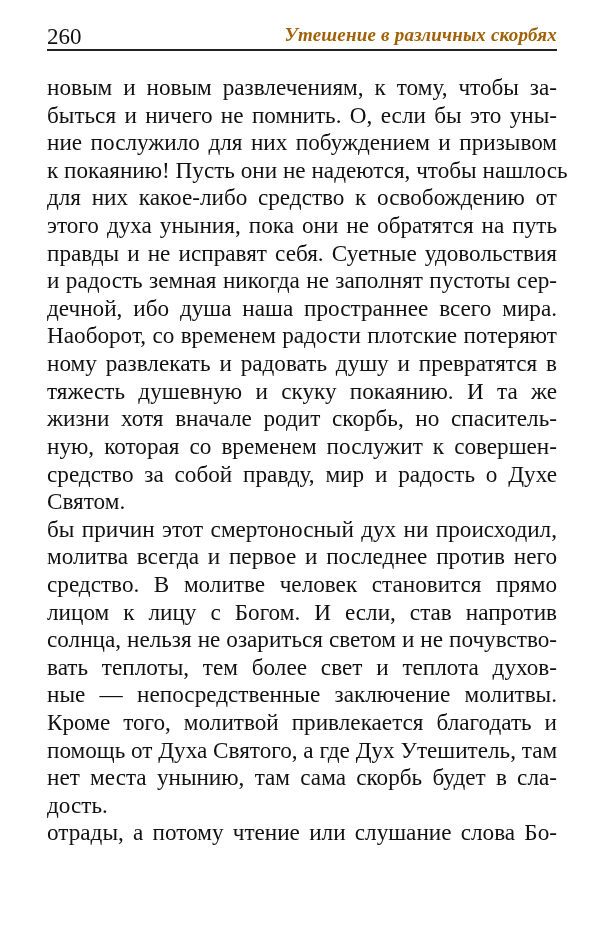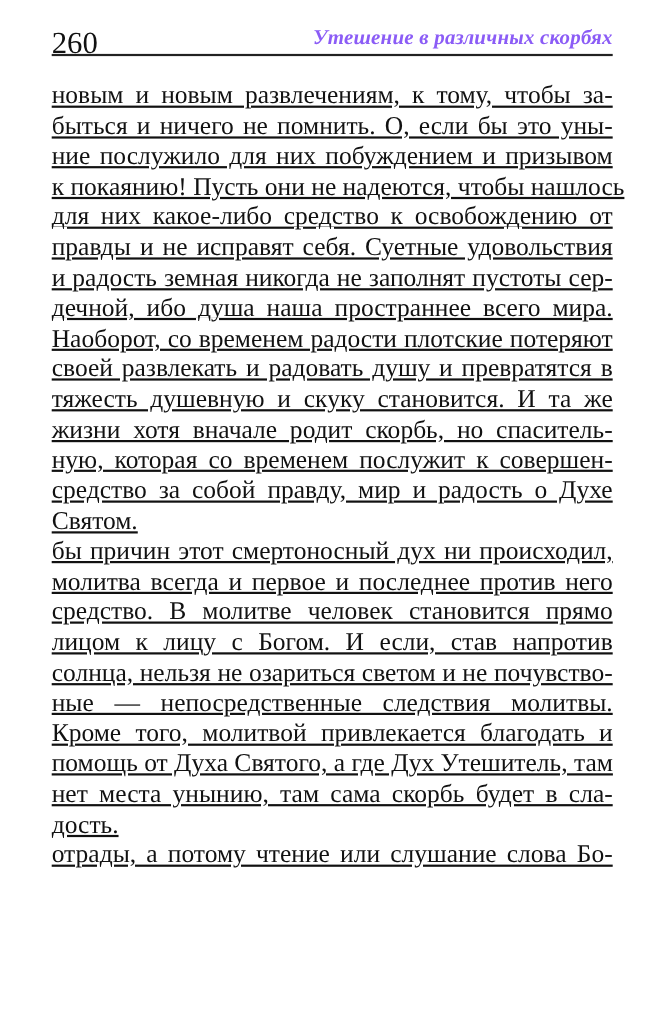--- a/index.html
+++ b/index.html
@@ -1,60 +1,62 @@
 <!DOCTYPE html>
 <html><head>
 <meta charset="utf-8">
 <style>
   html, body { margin: 0; padding: 0; background: #ffffff; }
   body { width: 600px; height: 938px; position: relative; overflow: hidden; }
   .page { position: absolute; left: 0; top: 0; width: 600px; height: 938px; background: #fff; }
   .header { position: absolute; left: 40px; top: 22px; width: 517px; height: 28px; }
-  .page-number { position: absolute; left: 7px; top: 2px; font-family: "Liberation Serif", serif; font-size: 28px; color: #111; }
-  .running-title { position: absolute; right: 0; top: 2px; font-family: "Liberation Serif", serif; font-style: italic; font-weight: bold; font-size: 19px; color: #8b5cf6; letter-spacing: 0.2px; }
+  .page-number { position: absolute; left: 7px; top: 2px; font-family: "Liberation Serif", serif; font-size: 23px; color: #111; }
+  .running-title { position: absolute; right: 0; top: 2px; font-family: "Liberation Serif", serif; font-style: italic; font-weight: bold; font-size: 19px; color: #a16207; letter-spacing: 0.2px; }
   .header-rule { position: absolute; left: 47px; top: 49px; width: 510px; height: 2px; background: #222; }
   .body-text { position: absolute; left: 47px; top: 74px; width: 510px; font-family: "Liberation Serif", serif; font-size: 23.2px; line-height: 27.62px; color: #111; }
-  .line { display: block; white-space: nowrap; text-align: justify; text-align-last: justify; height: 27.62px; text-decoration: underline; }
+  .line { display: block; white-space: nowrap; text-align: justify; text-align-last: justify; height: 27.62px; }
   .line.last { text-align-last: left; }
   .line.indent { padding-left: 32px; }
 </style>
 </head>
 <body>
 
 <div class="page">
   <div class="header">
     <span class="page-number">260</span>
     <span class="running-title">Утешение в различных скорбях</span>
   </div>
   <div class="header-rule"></div>
 
   <div class="body-text">
 
     <span class="line">новым и новым развлечениям, к тому, чтобы за-</span>
     <span class="line">быться и ничего не помнить. О, если бы это уны-</span>
     <span class="line">ние послужило для них побуждением и призывом</span>
     <span class="line">к покаянию! Пусть они не надеются, чтобы нашлось</span>
     <span class="line">для них какое-либо средство к освобождению от</span>
+    <span class="line">этого духа уныния, пока они не обратятся на путь</span>
     <span class="line">правды и не исправят себя. Суетные удовольствия</span>
     <span class="line">и радость земная никогда не заполнят пустоты сер-</span>
     <span class="line">дечной, ибо душа наша пространнее всего мира.</span>
     <span class="line">Наоборот, со временем радости плотские потеряют</span>
-    <span class="line">своей развлекать и радовать душу и превратятся в</span>
-    <span class="line">тяжесть душевную и скуку становится. И та же</span>
+    <span class="line">ному развлекать и радовать душу и превратятся в</span>
+    <span class="line">тяжесть душевную и скуку покаянию. И та же</span>
     <span class="line">жизни хотя вначале родит скорбь, но спаситель-</span>
     <span class="line">ную, которая со временем послужит к совершен-</span>
     <span class="line">средство за собой правду, мир и радость о Духе</span>
     <span class="line last">Святом.</span>
 
     <span class="line">бы причин этот смертоносный дух ни происходил,</span>
     <span class="line">молитва всегда и первое и последнее против него</span>
     <span class="line">средство. В молитве человек становится прямо</span>
     <span class="line">лицом к лицу с Богом. И если, став напротив</span>
     <span class="line">солнца, нельзя не озариться светом и не почувство-</span>
-    <span class="line">ные — непосредственные следствия молитвы.</span>
+    <span class="line">вать теплоты, тем более свет и теплота духов-</span>
+    <span class="line">ные — непосредственные заключение молитвы.</span>
     <span class="line">Кроме того, молитвой привлекается благодать и</span>
     <span class="line">помощь от Духа Святого, а где Дух Утешитель, там</span>
     <span class="line">нет места унынию, там сама скорбь будет в сла-</span>
     <span class="line last">дость.</span>
 
     <span class="line">отрады, а потому чтение или слушание слова Бо-</span>
 
   </div>
 </div>
 

